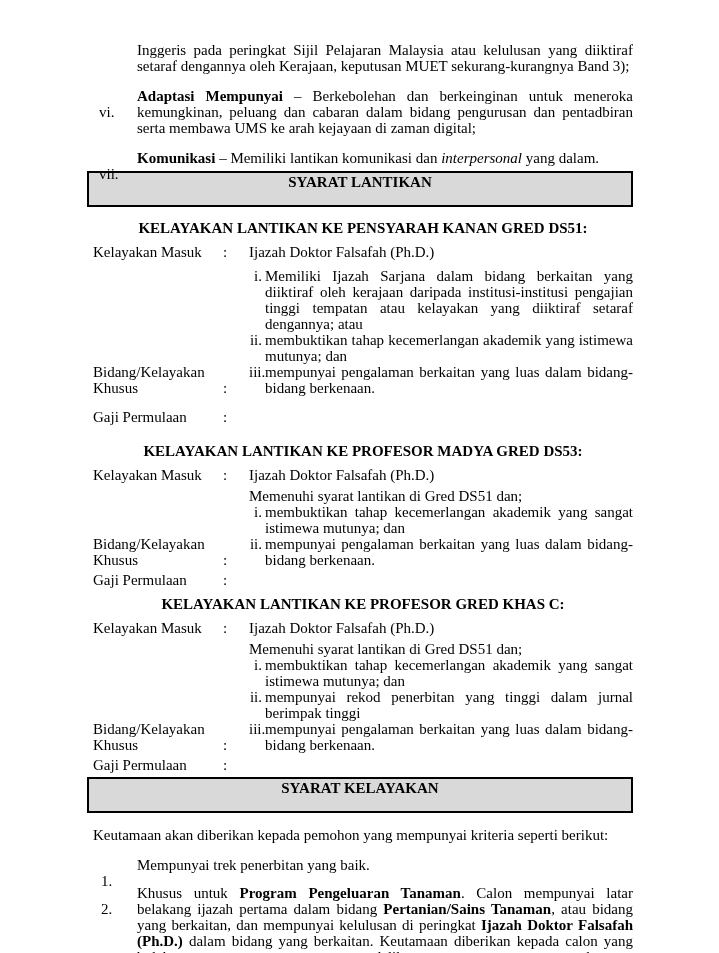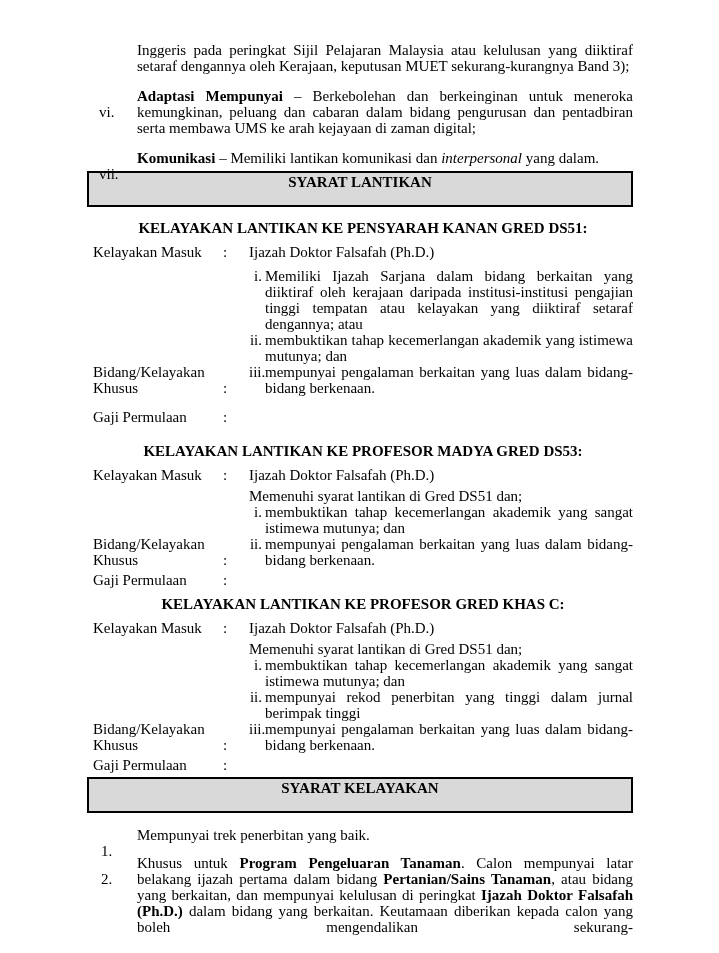--- a/index.html
+++ b/index.html
@@ -209,20 +209,21 @@
     </div>
   </div>
 
   <div class="def-row gaji-sm">
     <div class="def-label">Gaji Permulaan</div>
     <div class="def-colon">:</div>
   </div>
 
   <div class="bar second">SYARAT KELAYAKAN</div>
 
+  <div class="plain-para">Keutamaan akan diberikan kepada pemohon yang mempunyai kriteria seperti berikut:</div>
 
   <div class="olist-item arabic first-t">
     <span class="marker">1.</span>
     <span><span>Mempunyai trek penerbitan yang baik.</span></span>
   </div>
 
   <div class="olist-item arabic second-t justify-all">
     <span class="marker">2.</span>
     <span><span>Khusus untuk </span><span class="b">Program Pengeluaran Tanaman</span><span>. Calon mempunyai latar belakang ijazah pertama dalam bidang </span><span class="b">Pertanian/Sains Tanaman</span><span>, atau bidang yang berkaitan, dan mempunyai kelulusan di peringkat </span><span class="b">Ijazah Doktor Falsafah (Ph.D.)</span><span> dalam bidang yang berkaitan. Keutamaan diberikan kepada calon yang boleh mengendalikan sekurang-</span></span>
   </div>

